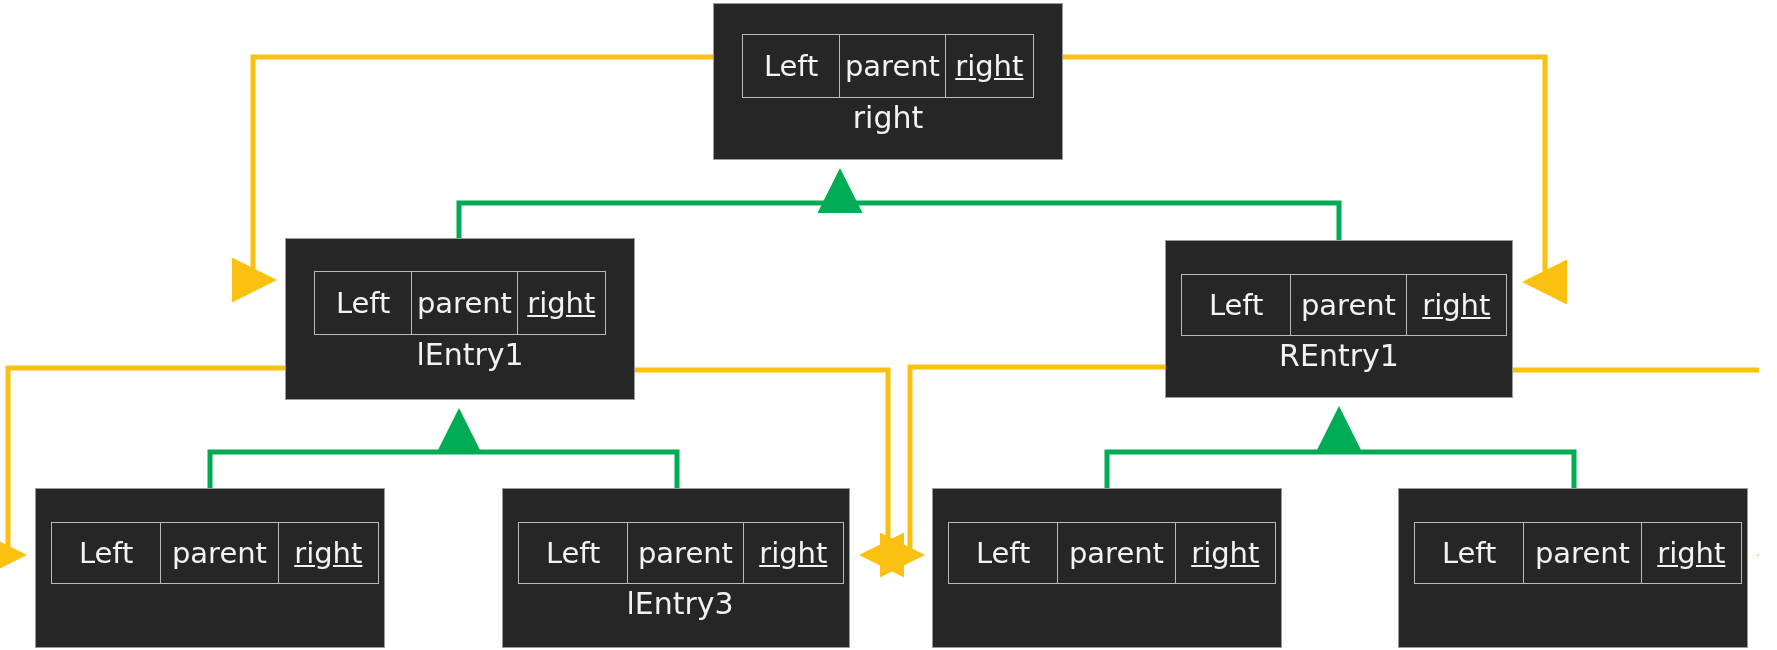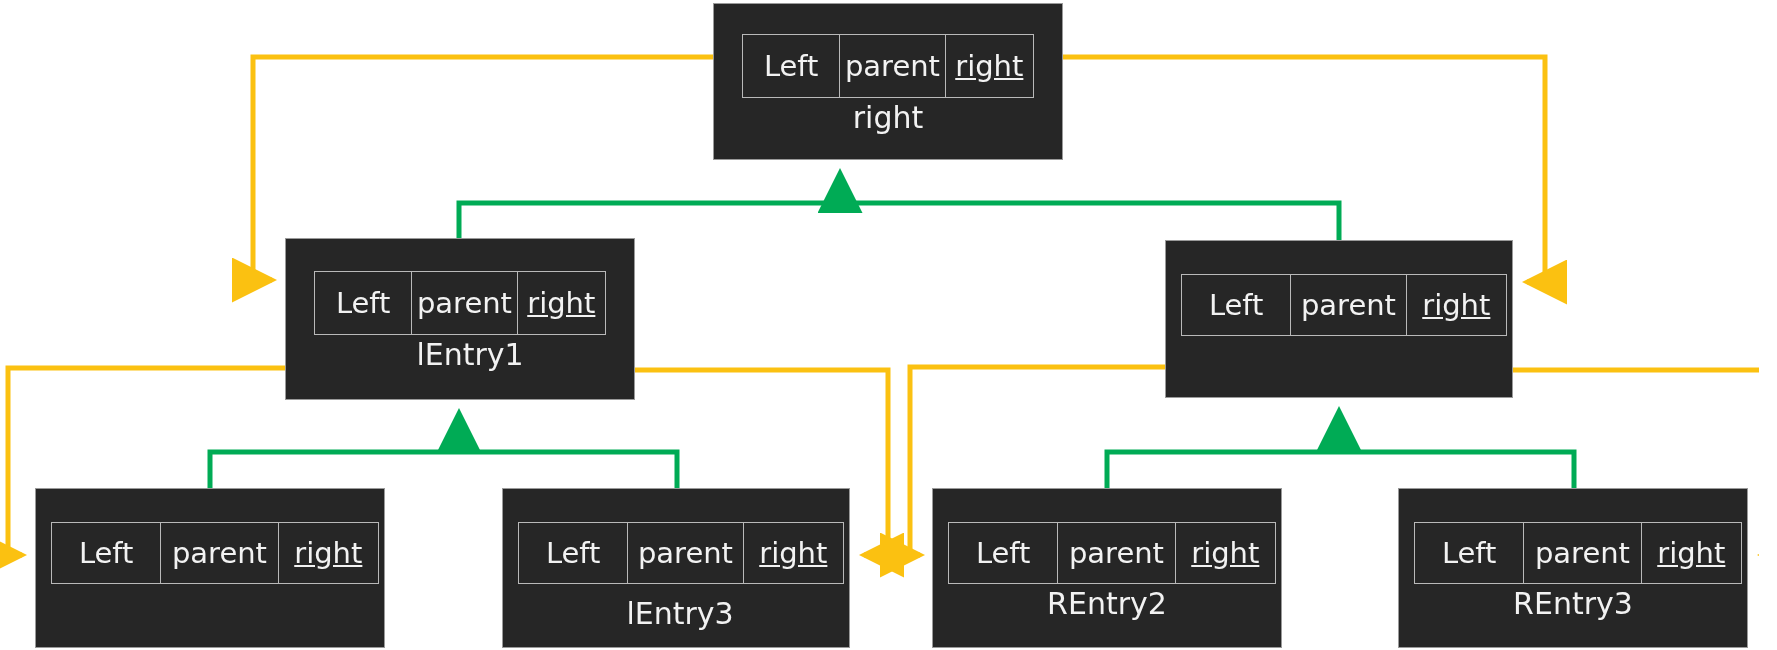--- a/index.html
+++ b/index.html
@@ -80,50 +80,49 @@
     </div>
     <div class="nodelabel" style="top:101px;padding-left:20px;">lEntry1</div>
   </div>
 
   <div class="node" style="left:1165px;top:240px;width:348px;height:158px;">
     <div class="cells" style="left:15px;top:33px;width:326px;height:62px;">
       <div class="cell" style="width:110px;">Left</div>
       <div class="cell" style="width:116px;">parent</div>
       <div class="cell" style="width:100px;">right</div>
     </div>
+    <div class="nodelabel" style="top:100px;">REntry1</div>
   </div>
 
   <div class="node" style="left:35px;top:488px;width:350px;height:160px;">
     <div class="cells" style="left:15px;top:33px;width:328px;height:62px;">
       <div class="cell" style="width:110px;">Left</div>
       <div class="cell" style="width:118px;">parent</div>
       <div class="cell" style="width:100px;">right</div>
     </div>
   </div>
 
   <div class="node" style="left:502px;top:488px;width:348px;height:160px;">
     <div class="cells" style="left:15px;top:33px;width:326px;height:62px;">
       <div class="cell" style="width:110px;">Left</div>
       <div class="cell" style="width:116px;">parent</div>
       <div class="cell" style="width:100px;">right</div>
     </div>
-    <div class="nodelabel" style="top:110px;padding-left:8px;">lEntry3</div>
+    <div class="nodelabel" style="top:100px;padding-left:8px;">lEntry3</div>
   </div>
 
   <div class="node" style="left:932px;top:488px;width:350px;height:160px;">
     <div class="cells" style="left:15px;top:33px;width:328px;height:62px;">
       <div class="cell" style="width:110px;">Left</div>
       <div class="cell" style="width:118px;">parent</div>
       <div class="cell" style="width:100px;">right</div>
     </div>
-    <div class="nodelabel" style="top:100px;">REntry2</div>
   </div>
 
   <div class="node" style="left:1398px;top:488px;width:350px;height:160px;">
     <div class="cells" style="left:15px;top:33px;width:328px;height:62px;">
       <div class="cell" style="width:110px;">Left</div>
       <div class="cell" style="width:118px;">parent</div>
       <div class="cell" style="width:100px;">right</div>
     </div>
-    <div class="nodelabel" style="top:100px;">REntry3</div>
   </div>
 
 </div>
 
 </body></html>

